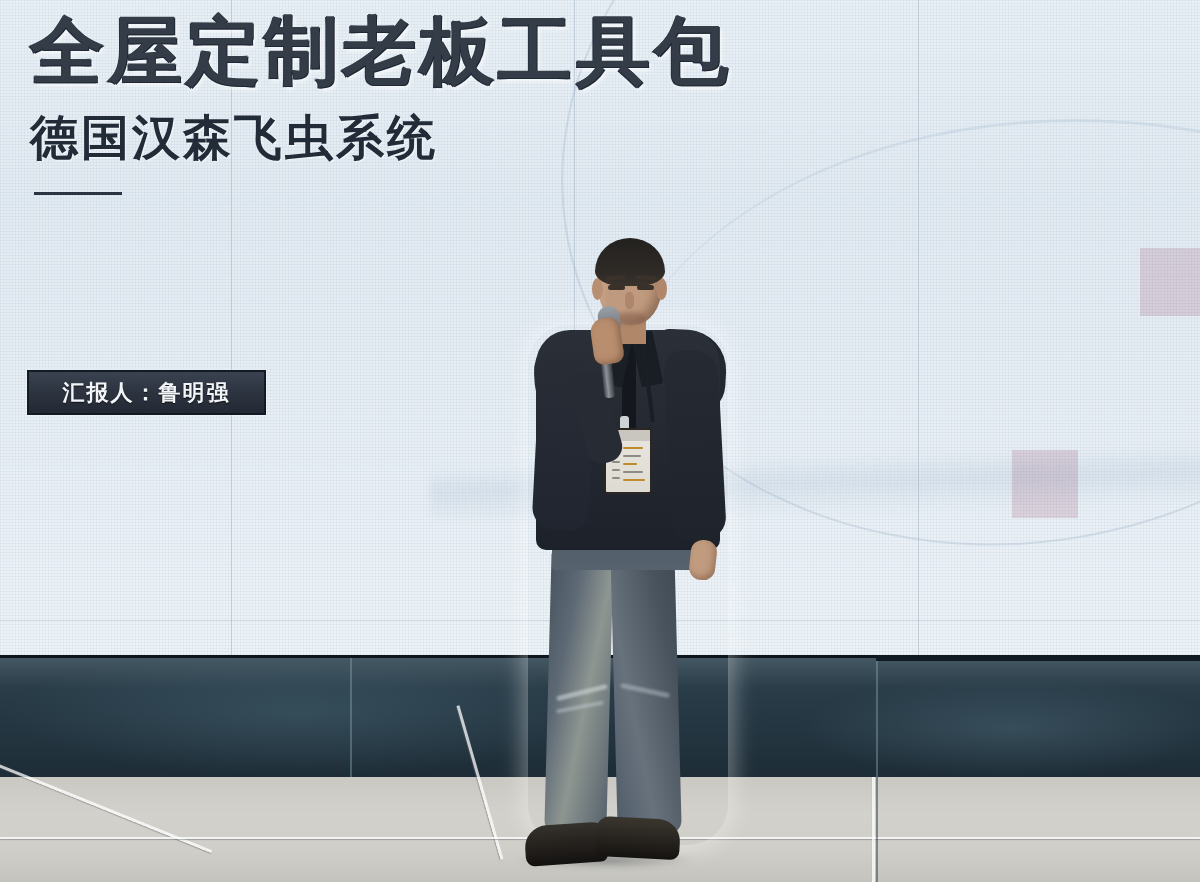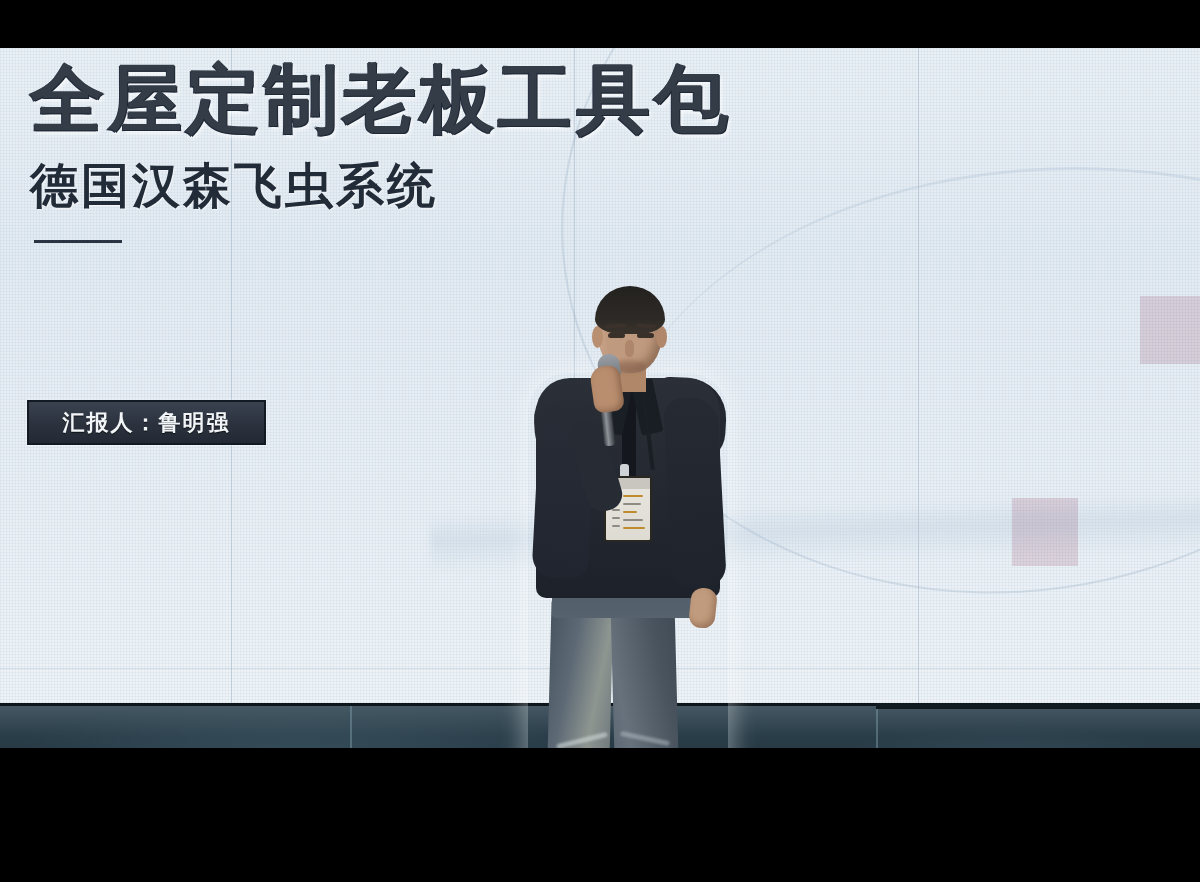--- a/index.html
+++ b/index.html
@@ -1,23 +1,22 @@
 <!DOCTYPE html>
 <html><head>
 <meta charset="utf-8">
 <style>
   html,body{margin:0;padding:0;background:#000;}
   body{font-family:"Liberation Sans","DejaVu Sans",sans-serif;}
 
   #stage{
     position:relative;
-    width:1200px;height:700px;
+    width:1200px;height:882px;
     overflow:hidden;
     background:#e6edf3;
-    margin-top:48px;
   }
 
   
   .led-wall{
     position:absolute;left:0;top:0;width:1200px;height:658px;
     background:
       linear-gradient(180deg,#e9f0f5 0%,#e3ebf2 30%,#e7eef4 60%,#eef3f7 100%);
   }
   .led-texture{
     position:absolute;inset:0;
@@ -83,21 +82,21 @@
     letter-spacing:3px;
     color:#222b38;
     text-shadow:1px 1px 2px rgba(255,255,255,.7);
     white-space:nowrap;
   }
   .title-rule{
     position:absolute;left:34px;top:192px;
     width:88px;height:3px;background:#2a3442;
   }
   .presenter-badge{
-    position:absolute;left:27px;top:352px;
+    position:absolute;left:27px;top:370px;
     width:235px;height:41px;
     background:linear-gradient(180deg,#3a4250 0%,#2b323e 55%,#232934 100%);
     border:2px solid #141a24;
     box-shadow:0 0 0 1px rgba(255,255,255,.25);
     display:flex;align-items:center;justify-content:center;
   }
   .presenter-badge span{
     font-size:22px;font-weight:700;letter-spacing:2px;color:#f2f5f8;
     text-shadow:0 1px 1px rgba(0,0,0,.7);
     white-space:nowrap;

